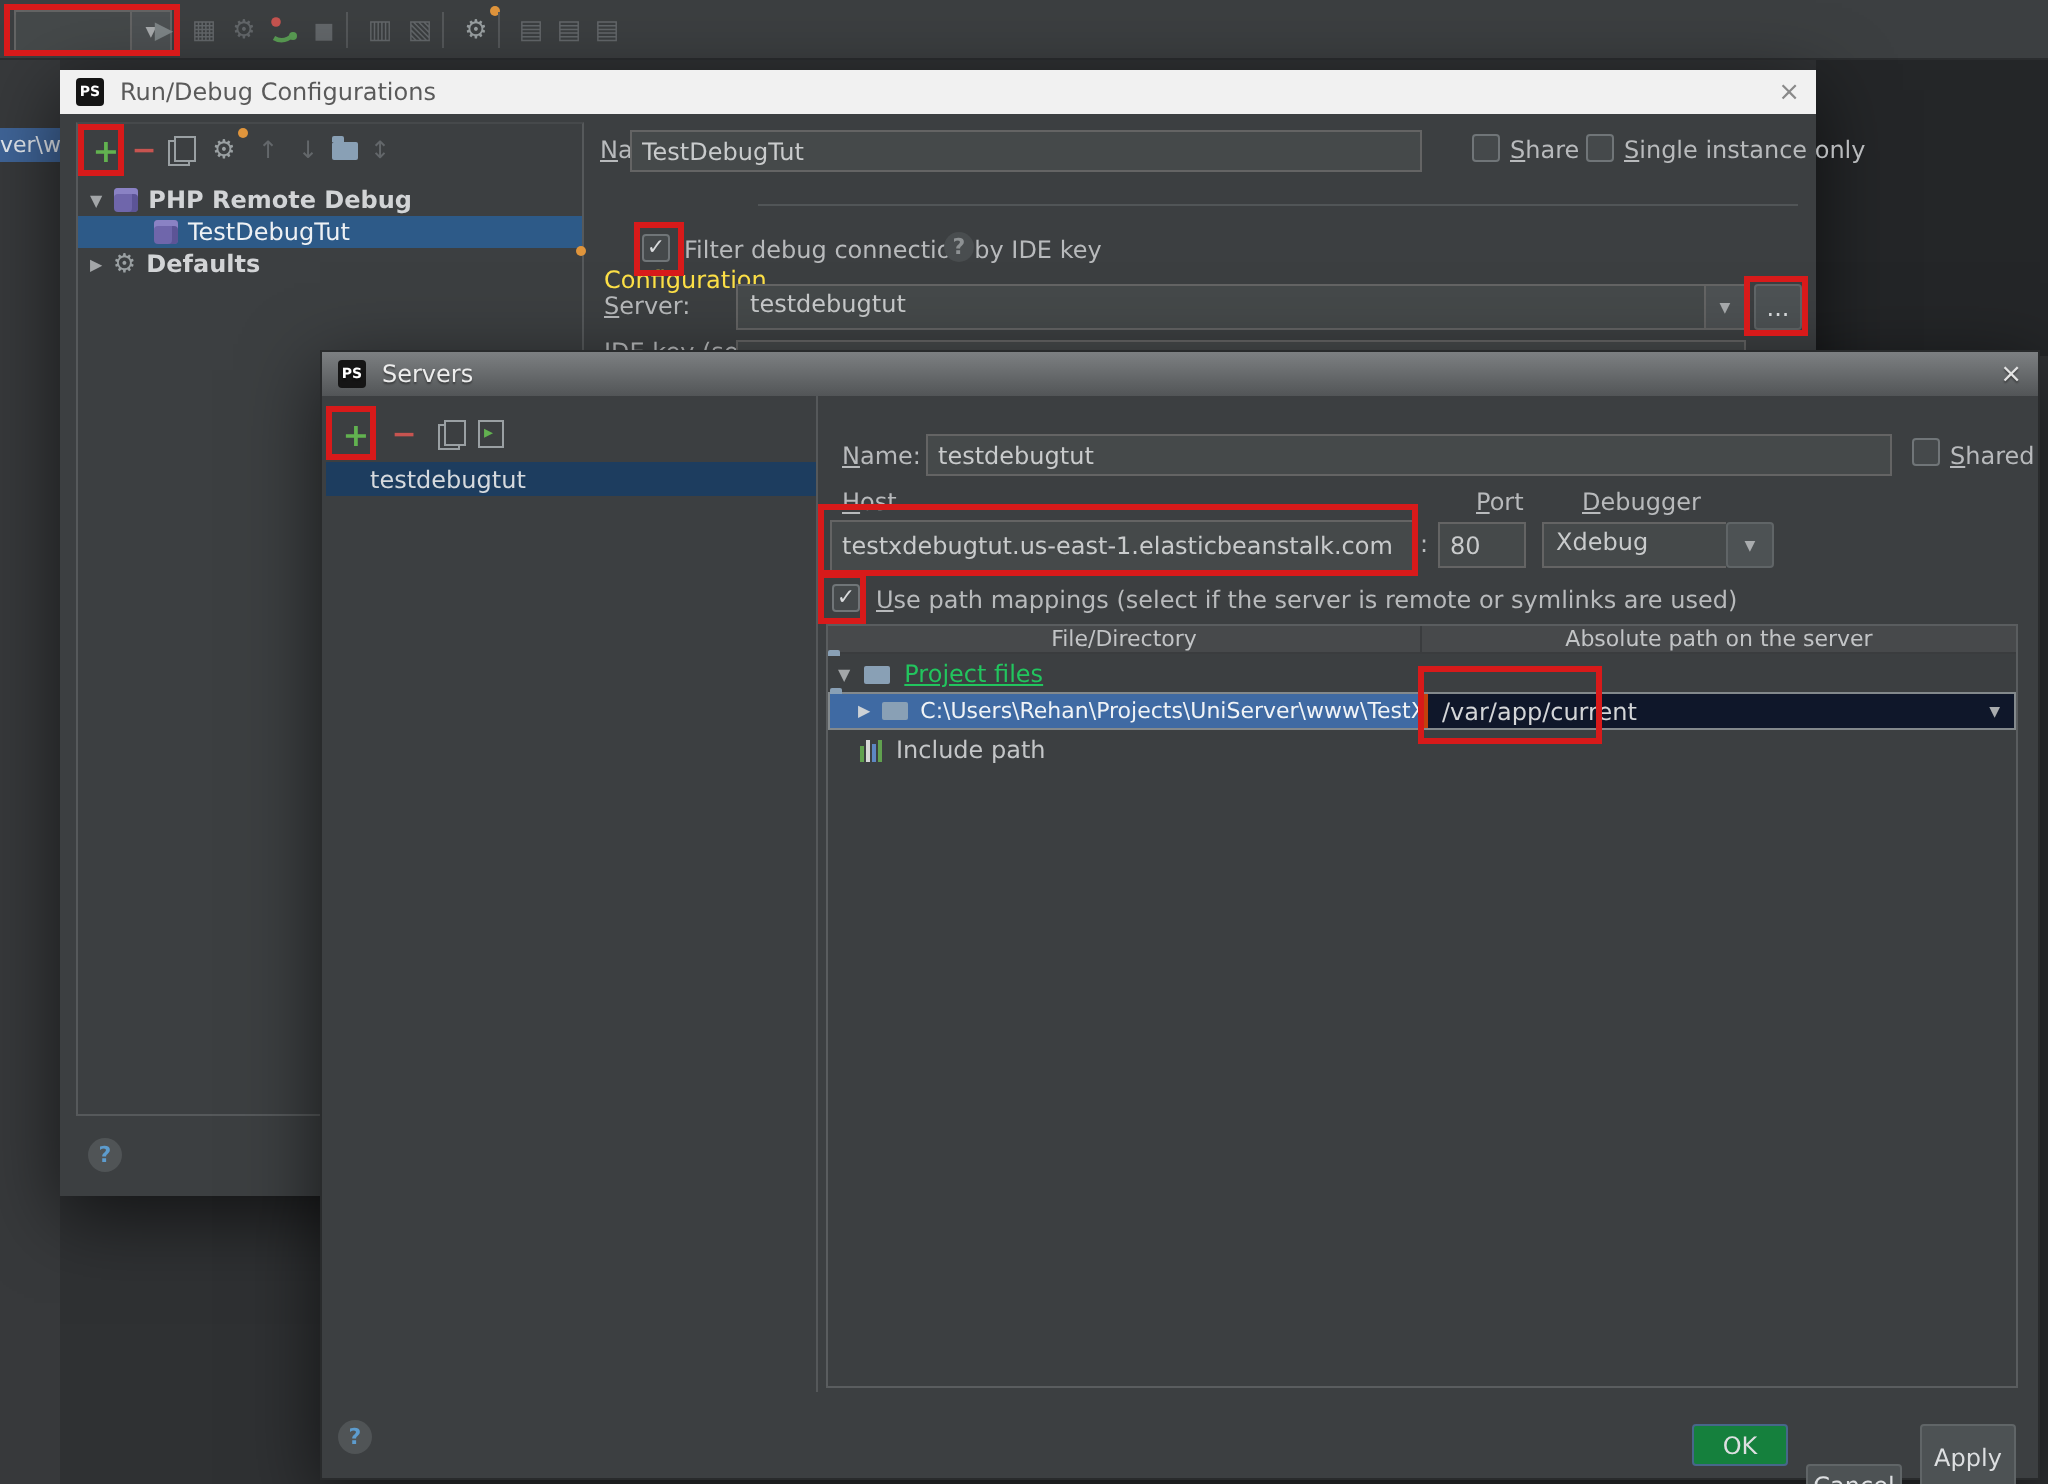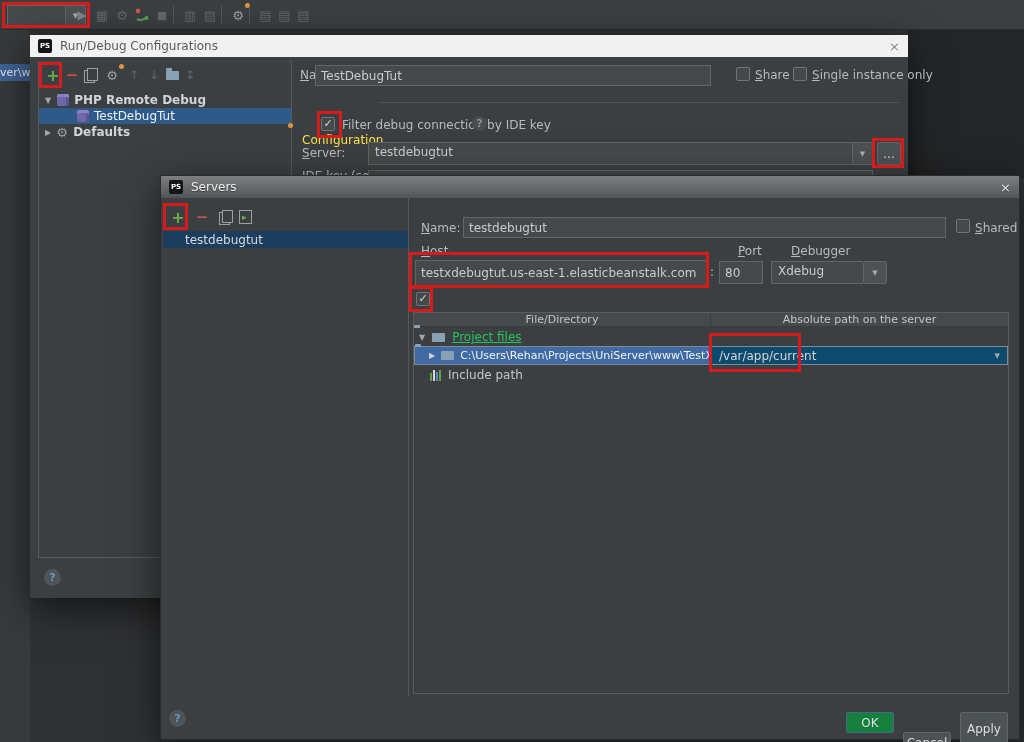--- a/index.html
+++ b/index.html
@@ -187,38 +187,39 @@
 
     <input class="input" style="left: 254px; top: 84px; width: 292px; height: 26px;" value="testxdebugtut.us-east-1.elasticbeanstalk.com">
     <span class="lbl" style="left:549px;top:89px;">:</span>
     <input class="input" style="left: 558px; top: 85px; width: 44px; height: 23px;" value="80">
     <div class="combo" style="left:610px;top:85px;width:92px;height:23px;border-right:none;">
       <span class="ctext">Xdebug</span>
     </div>
     <div class="btn" style="left:702px;top:85px;width:24px;height:23px;font-size:7px;color:#a9acae;">▼</div>
 
     <span class="cb" style="left:255px;top:116px;"><span>✓</span></span>
+    <span class="lbl mn" style="left:277px;top:117px;">Use path mappings (select if the server is remote or symlinks are used)</span>
 
     <div class="abs" style="left:252px;top:136px;width:596px;height:382px;border:1px solid #5a5d5f;">
       <div class="tbl-hdr" style="left:0;top:0;width:594px;height:14px;">
         <span style="width:297px;text-align:center;border-right:1px solid #3a3c3e;">File/Directory</span>
         <span style="width:297px;text-align:center;">Absolute path on the server</span>
       </div>
       <div class="trow" style="left:0;top:15px;width:594px;height:18px;">
         <span class="exp" style="position:static;margin-left:5px;">▼</span>
         <span class="folder-ic" style="position:static;margin-left:7px;"></span>
         <span style="margin-left:7px;color:#22c55e;text-decoration:underline;">Project files</span>
       </div>
       <div class="trow" style="left:0;top:33px;width:594px;height:19px;border:1px solid #83898c;">
         <div style="width:296px;height:100%;background:#3f6aa3;display:flex;align-items:center;overflow:hidden;">
           <span class="exp" style="position:static;margin-left:14px;color:#cdd2d6;">▶</span>
           <span class="folder-ic" style="position:static;margin-left:6px;flex-shrink:0;"></span>
           <span style="margin-left:6px;color:#f0f3f6;font-size:11px;white-space:nowrap;">C:\Users\Rehan\Projects\UniServer\www\TestXdebugTut</span>
         </div>
-        <div style="flex:1;height:100%;border-left:1px solid #c2410c;display:flex;align-items:center;background:#0c4a6e;text-align:right;">
+        <div style="flex:1;height:100%;border-left:3px solid #c2410c;display:flex;align-items:center;background:#0f172a;text-align:right;">
           <span style="margin-left:7px;color:#d4d6d8;">/var/app/current</span>
           <span style="margin-left:auto;margin-right:7px;font-size:7px;color:#a9acae;">▼</span>
         </div>
       </div>
       <div class="trow" style="left:0;top:53px;width:594px;height:18px;">
         <span class="bars-ic" style="position:static;margin-left:16px;">
           <span style="height:8px;background:#61a14f;"></span>
             <span style="height:11px;background:#d8d8d8;"></span>
             <span style="height:9px;background:#5d87c2;"></span>
             <span style="height:11px;background:#61a14f;"></span>

